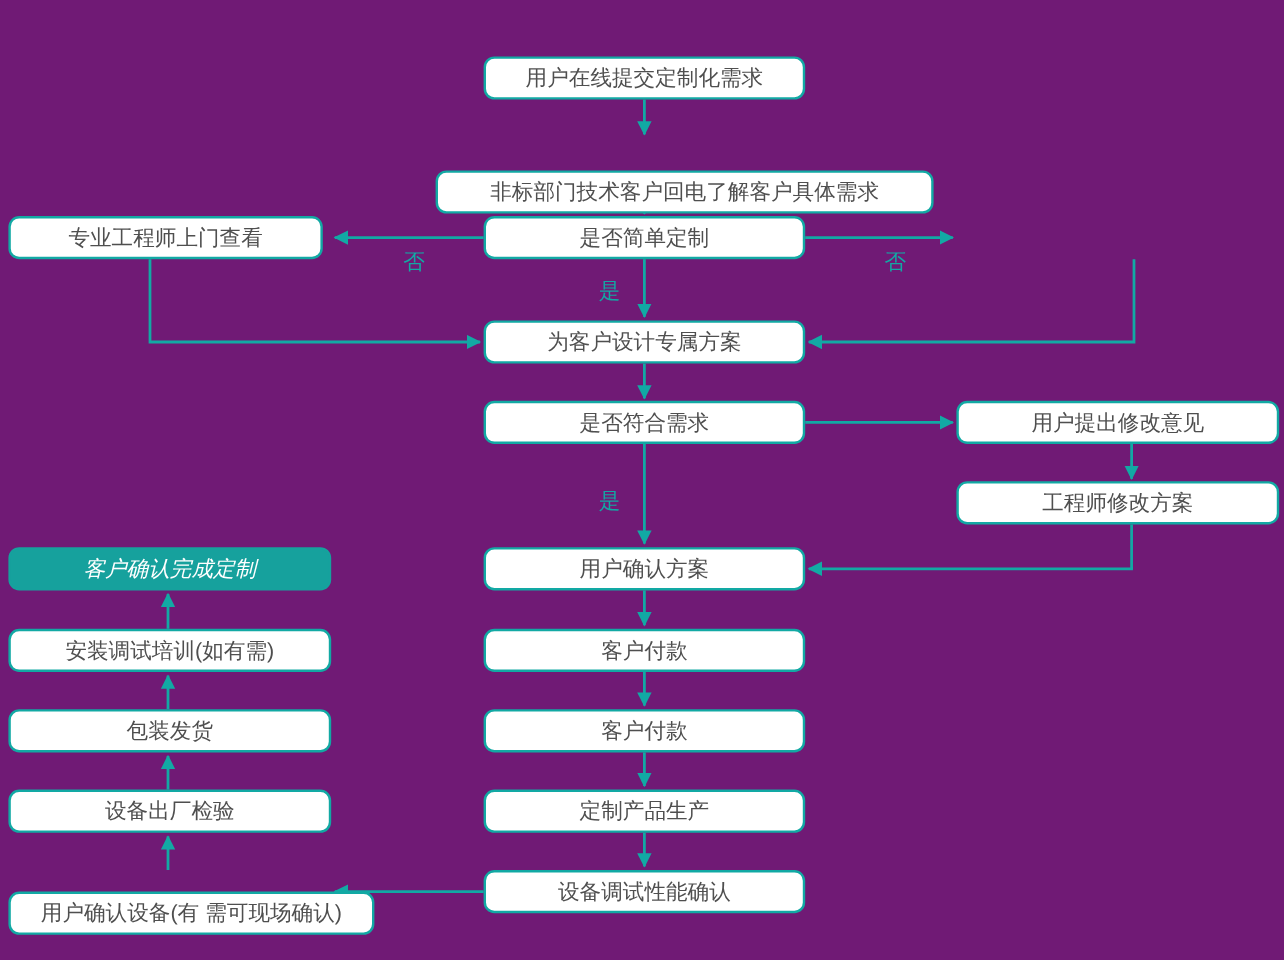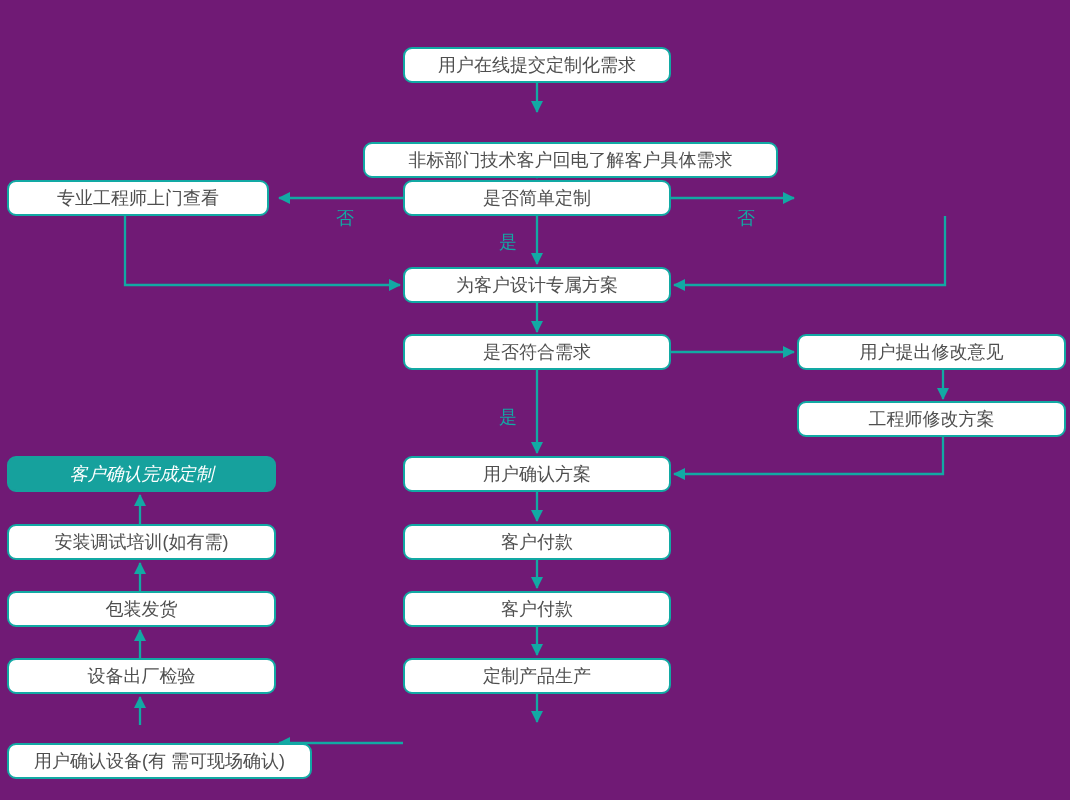--- a/index.html
+++ b/index.html
@@ -91,20 +91,21 @@
 
   <div class="node" style="left:403px;top:47px;width:268px;">用户在线提交定制化需求</div>
   <div class="node" style="left:363px;top:114px;width:415px;margin-top:28px;">非标部门技术客户回电了解客户具体需求</div>
   <div class="node" style="left:403px;top:180px;width:268px;">是否简单定制</div>
   <div class="node" style="left:403px;top:267px;width:268px;">为客户设计专属方案</div>
   <div class="node" style="left:403px;top:334px;width:268px;">是否符合需求</div>
   <div class="node" style="left:403px;top:456px;width:268px;">用户确认方案</div>
   <div class="node" style="left:403px;top:524px;width:268px;">客户付款</div>
   <div class="node" style="left:403px;top:591px;width:268px;">客户付款</div>
   <div class="node" style="left:403px;top:658px;width:268px;">定制产品生产</div>
+  <div class="node" style="left:403px;top:725px;width:268px;">设备调试性能确认</div>
 
   <div class="node" style="left:7px;top:180px;width:262px;">专业工程师上门查看</div>
   <div class="node filled" style="left:7px;top:456px;width:269px;">客户确认完成定制</div>
   <div class="node" style="left:7px;top:524px;width:269px;">安装调试培训(如有需)</div>
   <div class="node" style="left:7px;top:591px;width:269px;">包装发货</div>
   <div class="node" style="left:7px;top:658px;width:269px;">设备出厂检验</div>
   <div class="node" style="left:7px;top:743px;width:305px;">用户确认设备(有 需可现场确认)</div>
 
   <div class="node" style="left:797px;top:334px;width:269px;">用户提出修改意见</div>
   <div class="node" style="left:797px;top:401px;width:269px;">工程师修改方案</div>

